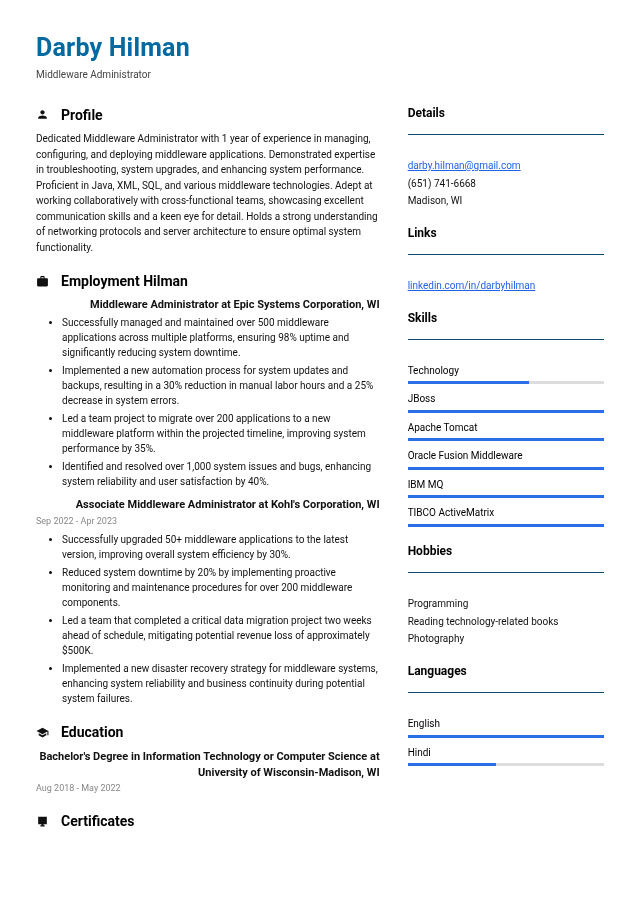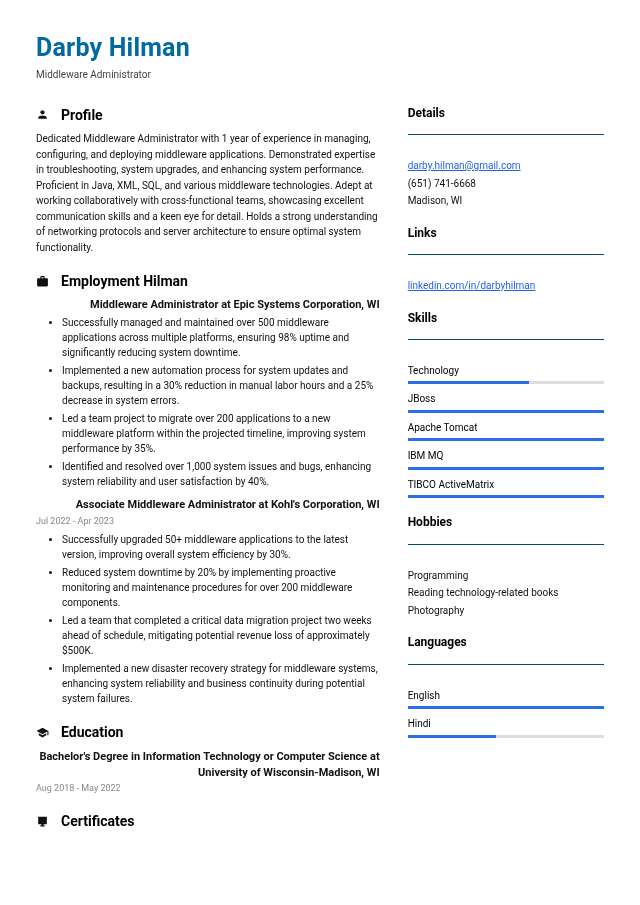--- a/index.html
+++ b/index.html
@@ -131,21 +131,21 @@
             <div class="job-title">Middleware Administrator at Epic Systems Corporation, WI</div>
             <ul class="bullets">
               <li>Successfully managed and maintained over 500 middleware applications across multiple platforms, ensuring 98% uptime and significantly reducing system downtime.</li>
               <li>Implemented a new automation process for system updates and backups, resulting in a 30% reduction in manual labor hours and a 25% decrease in system errors.</li>
               <li>Led a team project to migrate over 200 applications to a new middleware platform within the projected timeline, improving system performance by 35%.</li>
               <li>Identified and resolved over 1,000 system issues and bugs, enhancing system reliability and user satisfaction by 40%.</li>
             </ul>
           </div>
           <div class="job">
             <div class="job-title">Associate Middleware Administrator at Kohl's Corporation, WI</div>
-            <div class="job-dates">Jul 2022 - Apr 2023</div>
+            <div class="job-dates">Sep 2022 - Apr 2023</div>
             <ul class="bullets">
               <li>Successfully upgraded 50+ middleware applications to the latest version, improving overall system efficiency by 30%.</li>
               <li>Reduced system downtime by 20% by implementing proactive monitoring and maintenance procedures for over 200 middleware components.</li>
               <li>Led a team that completed a critical data migration project two weeks ahead of schedule, mitigating potential revenue loss of approximately $500K.</li>
               <li>Implemented a new disaster recovery strategy for middleware systems, enhancing system reliability and business continuity during potential system failures.</li>
             </ul>
           </div>
         </div>
     </div>
 
@@ -202,20 +202,26 @@
               <div class="bar-fill" style="width: 100%;"></div>
             </div>
           </div>
           <div class="skill">
             <div class="skill-name">Apache Tomcat</div>
             <div class="bar">
               <div class="bar-fill" style="width: 100%;"></div>
             </div>
           </div>
           <div class="skill">
+            <div class="skill-name">Oracle Fusion Middleware</div>
+            <div class="bar">
+              <div class="bar-fill" style="width: 100%;"></div>
+            </div>
+          </div>
+          <div class="skill">
             <div class="skill-name">IBM MQ</div>
             <div class="bar">
               <div class="bar-fill" style="width: 100%;"></div>
             </div>
           </div>
           <div class="skill">
             <div class="skill-name">TIBCO ActiveMatrix</div>
             <div class="bar">
               <div class="bar-fill" style="width: 100%;"></div>
             </div>

